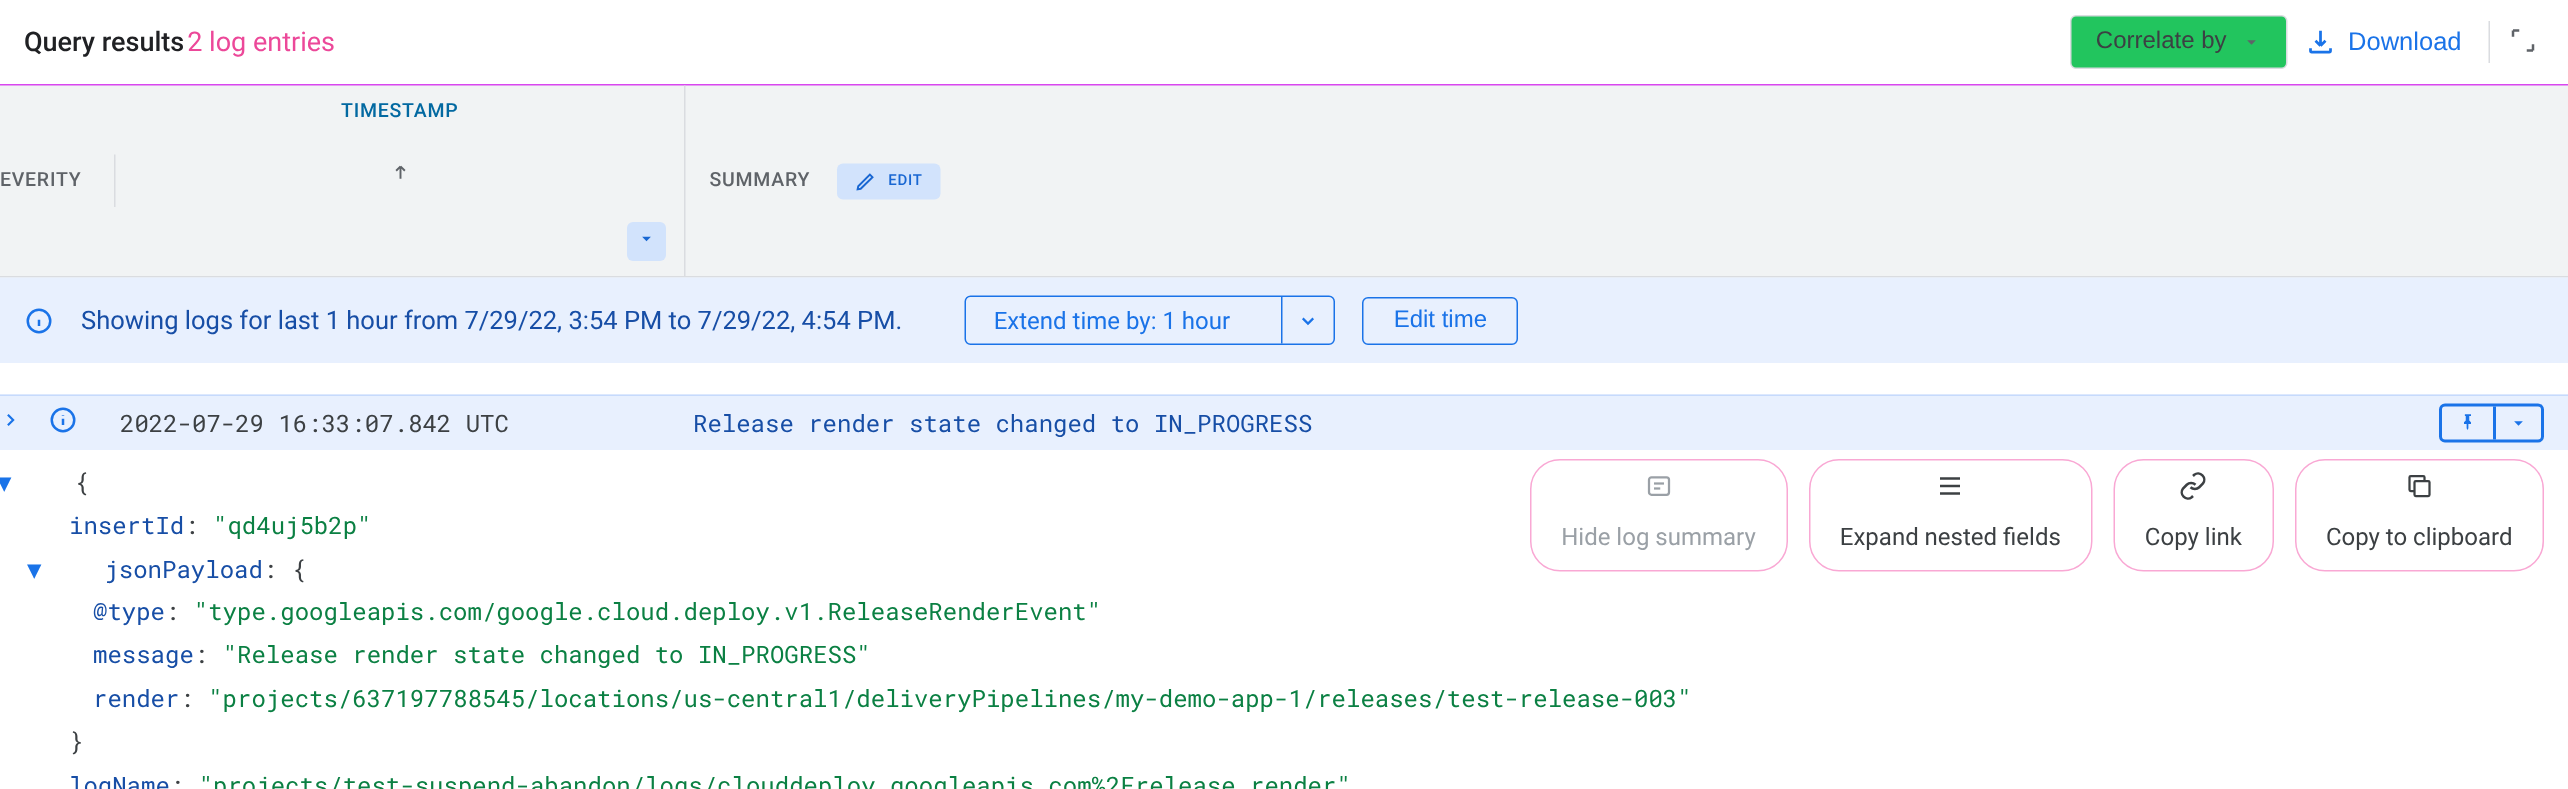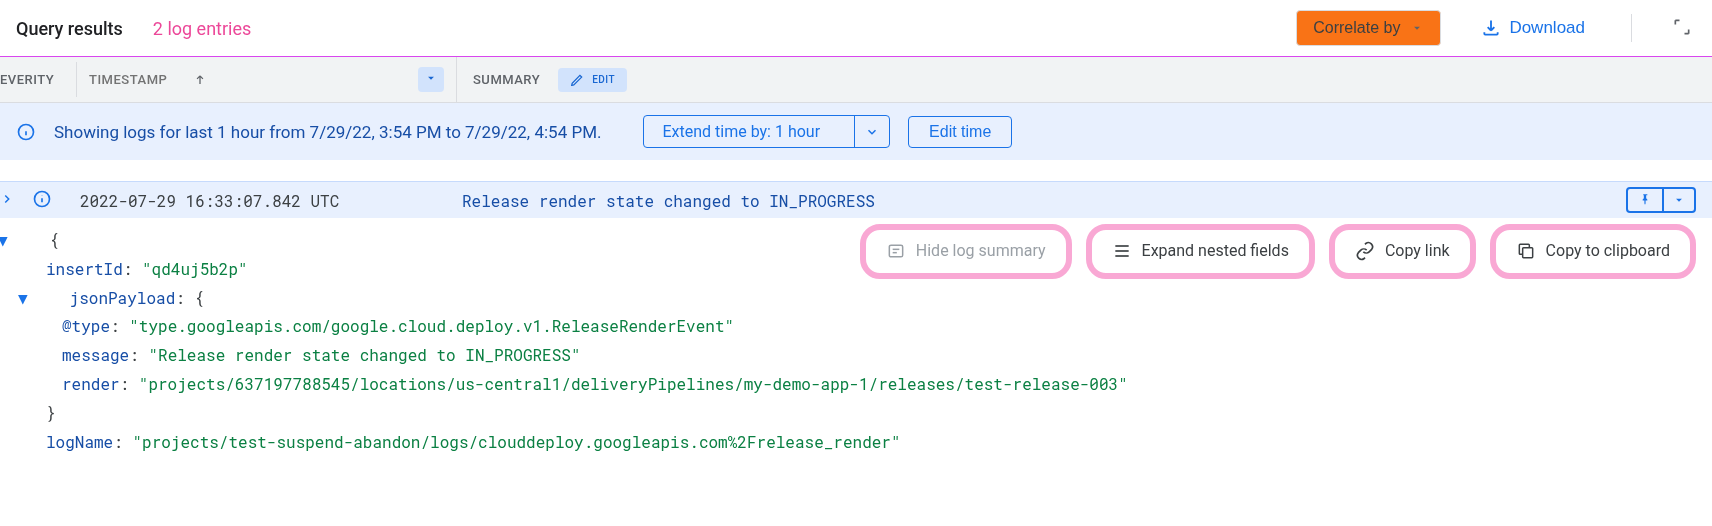--- a/index.html
+++ b/index.html
@@ -1,29 +1,29 @@
 <!DOCTYPE html>
 <html><head>
   <meta charset="utf-8">
   <style>
     * { box-sizing: border-box; margin: 0; padding: 0; }
     body { font-family: 'Google Sans', Roboto, Arial, sans-serif; font-size: 14px; color: #202124; background: #fff; width: 1712px; }
     
-    .header-bar { display: flex; align-items: center; padding: 10px 16px; gap: 30px; }
+    .header-bar { display: flex; align-items: center; padding: 10px 16px; gap: 2px; }
     .title { font-size: 18px; font-weight: 500; color: #202124; }
     .subtitle { font-size: 18px; color: #ec4899; }
     .spacer { flex: 1; }
-    .correlate-btn { display: flex; align-items: center; gap: 10px; border: 1px solid #dadce0; background: #f97316; border-radius: 4px; padding: 8px 16px; font-size: 16px; color: #3c4043; cursor: pointer; }
+    .correlate-btn { display: flex; align-items: center; gap: 10px; border: 1px solid #dadce0; background: #22c55e; border-radius: 4px; padding: 8px 16px; font-size: 16px; color: #3c4043; cursor: pointer; }
     .download-btn { display: flex; align-items: center; gap: 8px; border: none; background: none; color: #1a73e8; font-size: 17px; font-weight: 500; cursor: pointer; padding: 8px 10px; }
     .vdivider { width: 1px; height: 28px; background: #dadce0; margin: 0 6px; }
     .expand-btn { border: none; background: none; cursor: pointer; padding: 4px; color: #5f6368; }
     
     .column-header { display: flex; align-items: center; background: #f1f3f4; border-top: 1px solid #d946ef; border-bottom: 1px solid #dadce0; }
     .col-severity { width: 77px; padding: 10px 8px 10px 0; text-align: left; font-size: 13px; color: #5f6368; letter-spacing: 0.5px; font-weight: 500; border-right: 1px solid #dadce0; }
-    .col-timestamp { width: 380px; padding: 10px 12px; font-size: 13px; color: #737373; letter-spacing: 0.5px; font-weight: 500; display: flex; align-items: center; gap: 26px; border-right: 1px solid #dadce0; position: relative; }
+    .col-timestamp { width: 380px; padding: 10px 12px; font-size: 13px; color: #0369a1; letter-spacing: 0.5px; font-weight: 500; display: flex; align-items: center; gap: 26px; border-right: 1px solid #dadce0; position: relative; flex-direction: column; }
     .ts-dropdown { margin-left: auto; background: #d2e3fc; border-radius: 4px; padding: 4px 6px; cursor: pointer; }
     .col-summary { padding: 10px 16px; font-size: 13px; color: #5f6368; letter-spacing: 0.5px; font-weight: 500; display: flex; align-items: center; gap: 18px; }
     .edit-chip { display: flex; align-items: center; gap: 8px; background: #d2e3fc; color: #1967d2; padding: 5px 12px; border-radius: 4px; font-size: 10px; font-weight: 500; cursor: pointer; letter-spacing: 0.5px; }
     
     .info-bar { background: #e8f0fe; display: flex; align-items: center; padding: 12px 16px; gap: 18px; }
     .info-icon { width: 20px; height: 20px; color: #1a73e8; }
     .info-text { color: #174ea6; font-size: 17px; }
     .extend-group { display: flex; align-items: stretch; border: 1px solid #1a73e8; border-radius: 4px; margin-left: 24px; gap: 16px; }
     .extend-main { padding: 6px 18px; color: #1a73e8; font-size: 16px; cursor: pointer; display: flex; align-items: center; }
     .extend-drop { border-left: 1px solid #1a73e8; padding: 6px 10px; cursor: pointer; display: flex; align-items: center; }
@@ -33,21 +33,21 @@
     .log-expand { width: 16px; color: #1a73e8; cursor: pointer; }
     .log-sev { width: 24px; text-align: center; color: #1a73e8; }
     .log-ts { font-family: 'Roboto Mono', monospace; font-size: 16px; color: #3c4043; padding-left: 12px; width: 380px; }
     .log-summary { font-family: 'Roboto Mono', monospace; font-size: 16px; color: #174ea6; flex: 1; }
     .pin-group { display: flex; align-items: stretch; border: 2px solid #1a73e8; border-radius: 4px; }
     .pin-btn { padding: 4px 10px; cursor: pointer; display: flex; align-items: center; color: #1a73e8; }
     .pin-drop { border-left: 2px solid #1a73e8; padding: 4px 8px; cursor: pointer; display: flex; align-items: center; color: #1a73e8; }
     
     .json-body { background: #fff; padding: 8px 0 8px 10px; font-family: 'Roboto Mono', monospace; font-size: 16px; line-height: 1.8; position: relative; }
     .json-actions { position: absolute; top: 6px; right: 16px; display: flex; gap: 14px; }
-    .action-pill { display: flex; align-items: center; gap: 10px; border: 6px solid #f9a8d4; background: #fff; border-radius: 20px; padding: 7px 20px; font-size: 16px; color: #3c4043; cursor: pointer; font-family: 'Google Sans', Roboto, Arial, sans-serif; }
+    .action-pill { display: flex; align-items: center; gap: 10px; border: 1px solid #f9a8d4; background: #fff; border-radius: 20px; padding: 7px 20px; font-size: 16px; color: #3c4043; cursor: pointer; font-family: 'Google Sans', Roboto, Arial, sans-serif; flex-direction: column; }
     .action-pill.disabled { color: #9aa0a6; cursor: default; }
     .json-line { padding-left: 44px; text-indent: -28px; }
     .json-line.l2 { padding-left: 64px; }
     .json-line.l3 { padding-left: 80px; }
     .caret { color: #1a73e8; cursor: pointer; display: inline-block; width: 14px; }
     .jkey { color: #174ea6; }
     .jstr { color: #0b8043; }
     .jbrace { color: #3c4043; }
     .jcolon { color: #3c4043; }
     

